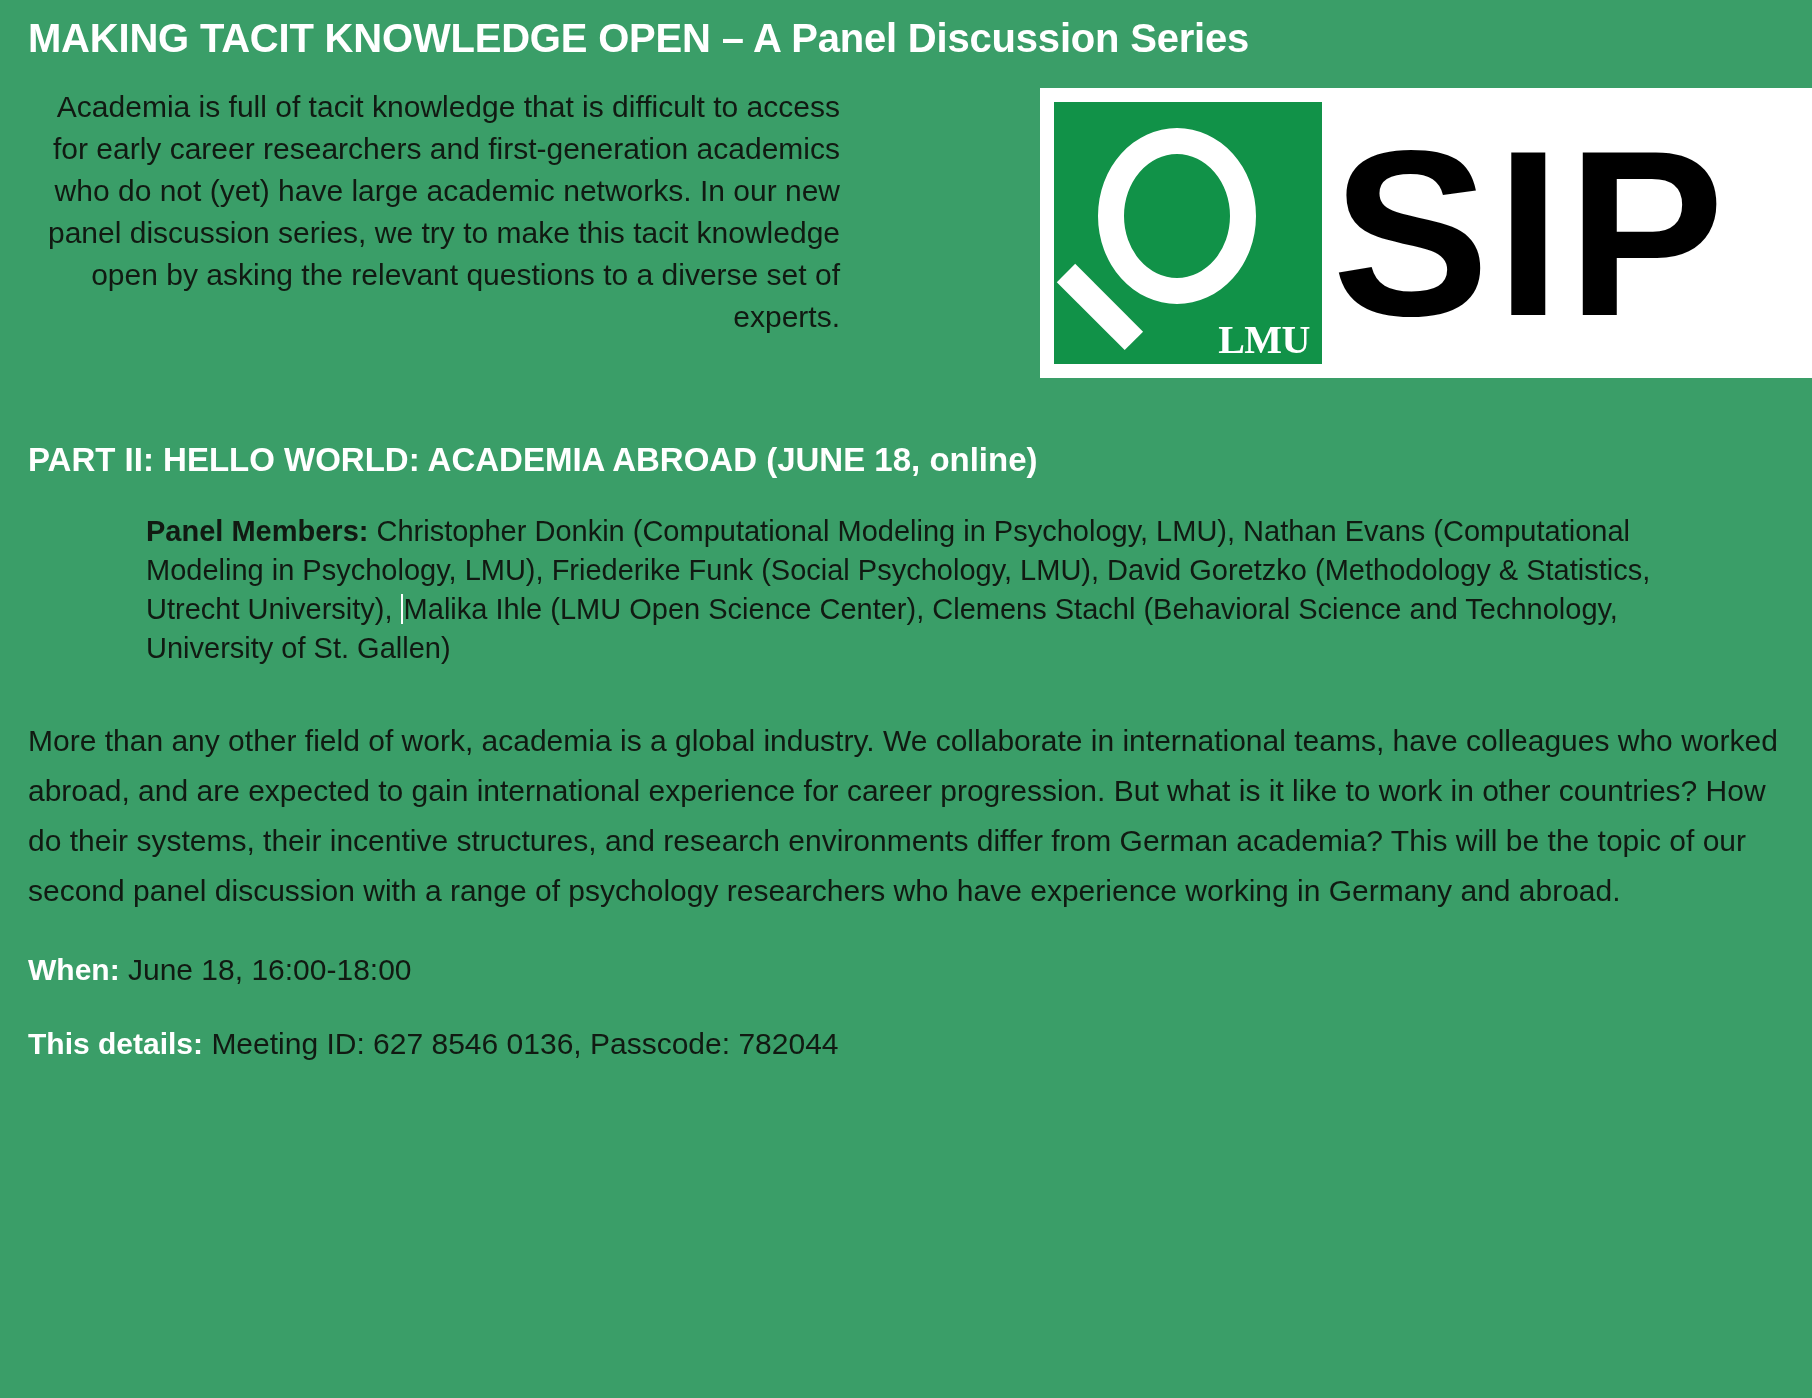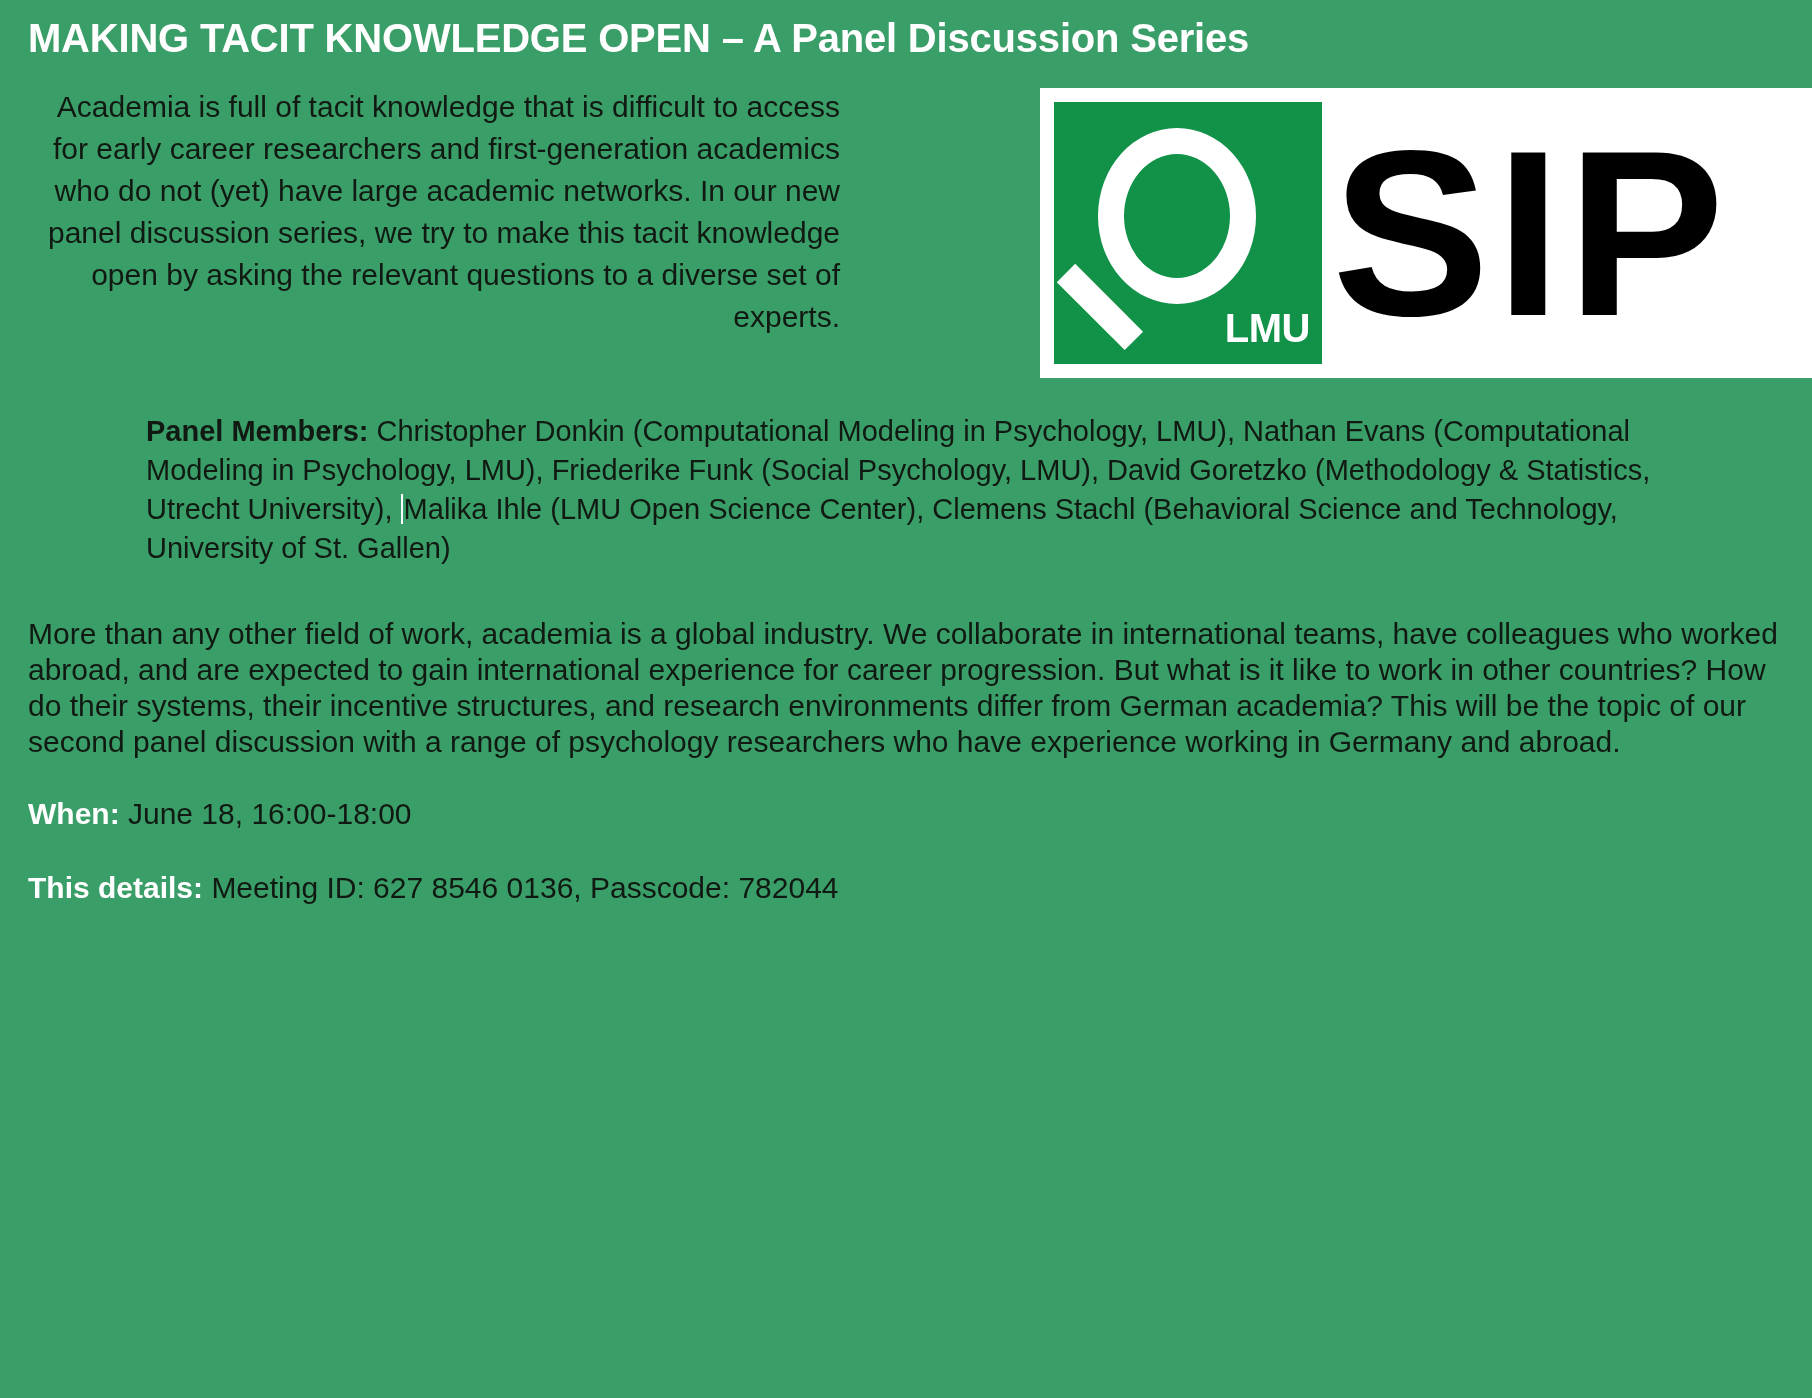--- a/index.html
+++ b/index.html
@@ -82,26 +82,26 @@
     top: 158px;
     width: 96px;
     height: 26px;
     background: #ffffff;
     transform: rotate(45deg);
     transform-origin: left center;
   }
   .logo-lmu {
     position: absolute;
     right: 12px;
-    bottom: 16px;
+    bottom: 4px;
     color: #ffffff;
     font-size: 40px;
     line-height: 40px;
     letter-spacing: -0.5px;
-    font-family: Liberation Sans, sans-serif;
+    font-family: Liberation Serif, serif;
   }
   .logo-lmu .lmu-l { font-weight: bold; }
   .logo-word {
     color: #000000;
     font-size: 236px;
     line-height: 236px;
     letter-spacing: 6px;
     font-weight: 700;
     margin-left: 10px;
     font-family: "Liberation Sans", sans-serif;
@@ -128,21 +128,21 @@
     display: inline-block;
     width: 2px;
     height: 30px;
     background: #ffffff;
     vertical-align: -5px;
     margin: 0 1px 0 0;
   }
   .body-text {
     color: #111a12;
     font-size: 30px;
-    line-height: 36px;
+    line-height: 50px;
     margin: 48px 0 0 0;
     max-width: 1760px;
   }
   .detail-line {
     color: #111a12;
     font-size: 30px;
     line-height: 40px;
     margin: 34px 0 0 0;
   }
   .detail-line .lbl {
@@ -168,20 +168,21 @@
         <div class="logo-glass-handle"></div>
         <div class="logo-lmu">
           <span class="lmu-l">LMU</span>
         </div>
       </div>
       <div class="logo-word">SIP</div>
     </div>
 
   </div>
 
+  <h2 class="part-heading">PART II: HELLO WORLD: ACADEMIA ABROAD (JUNE 18, online)</h2>
 
   <p class="panel-members">
     <span class="lbl">Panel Members:</span><span> Christopher Donkin (Computational Modeling in Psychology, LMU), Nathan Evans (Computational Modeling in Psychology, LMU), Friederike Funk (Social Psychology, LMU), David Goretzko (Methodology &amp; Statistics, Utrecht University), </span><span class="caret"></span><span>Malika Ihle (LMU Open Science Center), Clemens Stachl (Behavioral Science and Technology, University of St. Gallen)</span>
   </p>
 
   <p class="body-text">More than any other field of work, academia is a global industry. We collaborate in international teams, have colleagues who worked abroad, and are expected to gain international experience for career progression. But what is it like to work in other countries? How do their systems, their incentive structures, and research environments differ from German academia? This will be the topic of our second panel discussion with a range of psychology researchers who have experience working in Germany and abroad.</p>
 
   <p class="detail-line">
     <span class="lbl">When:</span><span> June 18, 16:00-18:00</span>
   </p>

